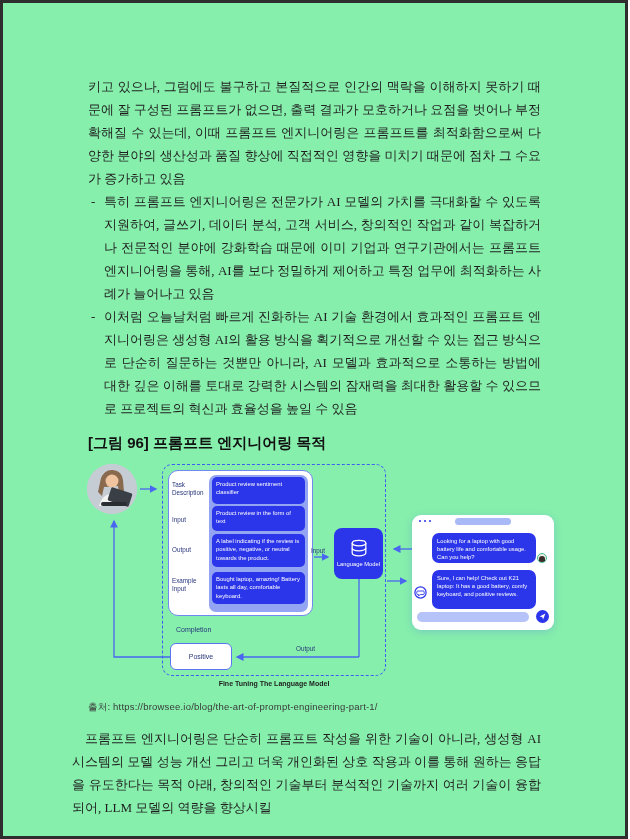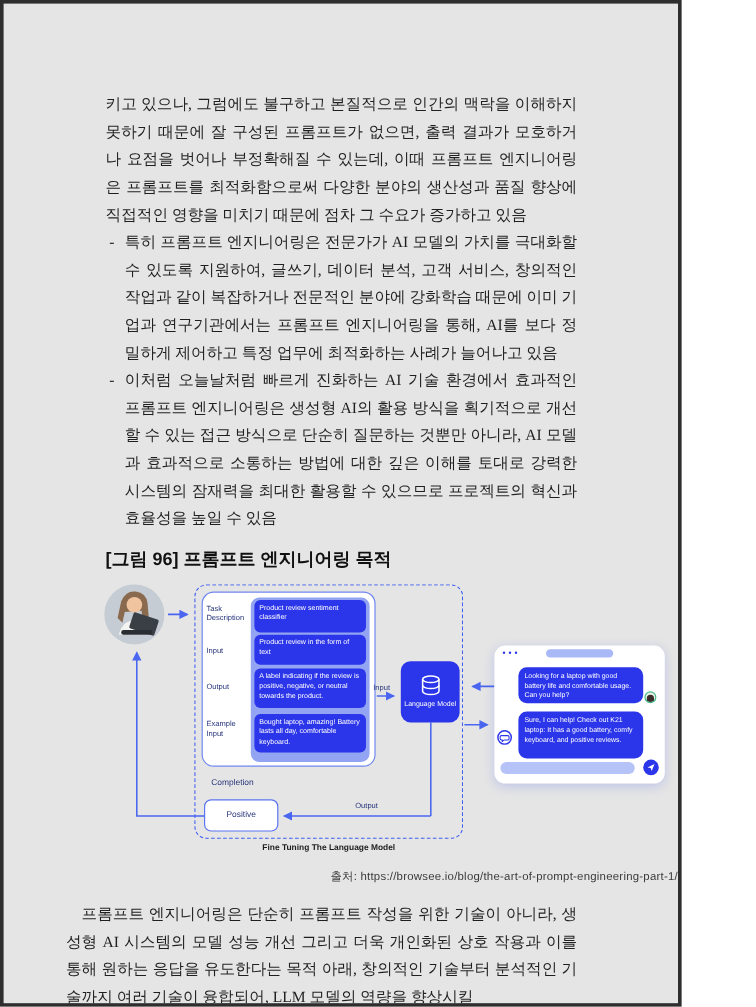--- a/index.html
+++ b/index.html
@@ -1,19 +1,19 @@
 <!DOCTYPE html>
 <html><head>
 <meta charset="utf-8">
 <style>
   * { margin:0; padding:0; box-sizing:border-box; }
   html,body { background:#fff; }
   .page {
-    position:relative; width:568px; height:839px;
-    border:3px solid #2e2e2e; background:#e5e5e5; overflow:hidden;
+    position:relative; width:628px; height:839px;
+    border:3px solid #2e2e2e; background:#86efac; overflow:hidden;
     font-family:"Liberation Serif", serif; color:#1c1c1c;
   }
   .body-text {
     font-size:13px; line-height:23px; text-align:justify; color:#1f1f1f;
   }
   .p1 { margin:72px 84px 0 85px; }
   .bullets { margin:0 84px 0 88px; list-style:none; }
   .bullets li { position:relative; padding-left:13px; }
   .bullets .marker { position:absolute; left:0; top:0; }
   .fig-caption {
@@ -66,22 +66,22 @@
   .mini-avatar { left:125px; top:38px; width:10px; height:10px; border-radius:50%;
     background:#e7efe2; border:1px solid #45b98c; overflow:hidden; }
   .mini-avatar i { display:block; width:6px; height:7px; margin:2px auto 0; background:#3a2c2a;
     border-radius:3px 3px 0 0; }
   .bot-icon { left:2px; top:70px; width:13px; height:13px; }
   .input-pill { left:5px; top:97px; width:112px; height:10px; border-radius:5px; background:#b6c3f8; }
   .send-btn { left:124px; top:95px; width:13px; height:13px; border-radius:50%; background:#2b35e9;
     display:flex; align-items:center; justify-content:center; }
   
   .source-line { margin:4px 0 0 85px; font-family:"Liberation Sans", sans-serif;
-    font-size:9.5px; color:#3a3a3a; letter-spacing:.2px;text-align:right; }
-  .p2 { margin:13px 84px 0 52px; text-indent:13px; }
+    font-size:9.5px; color:#3a3a3a; letter-spacing:.2px; }
+  .p2 { margin:13px 84px 0 69px; text-indent:13px; }
   .footer { margin:16px 0 0 85px; display:flex; align-items:center; gap:8px;
     font-family:"Liberation Sans", sans-serif; }
   .footer .pno { font-size:12.5px; font-weight:bold; color:#222; }
   .footer .divider { width:1px; height:12px; background:#b5b5b5; }
   .footer .ftitle { font-size:9.5px; color:#555; }
 </style>
 </head>
 <body>
 
 <div class="page">

